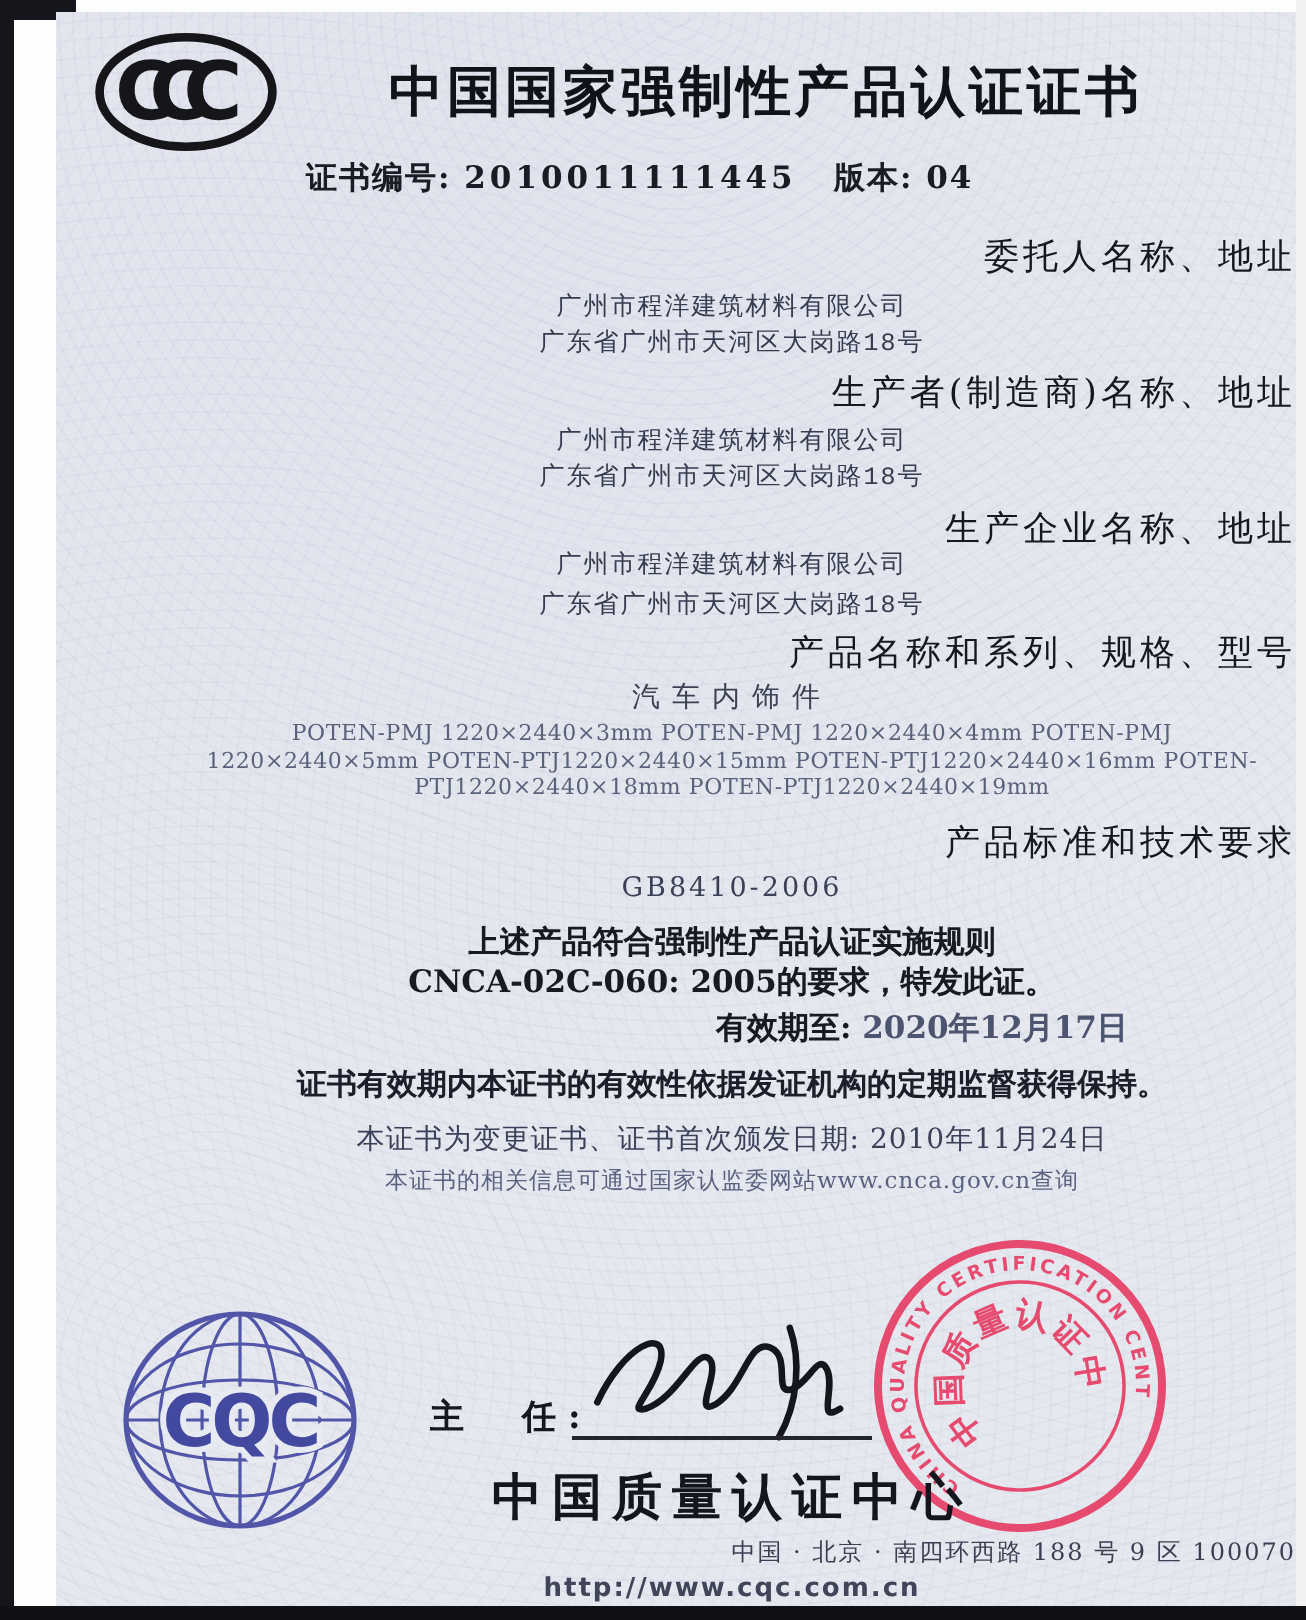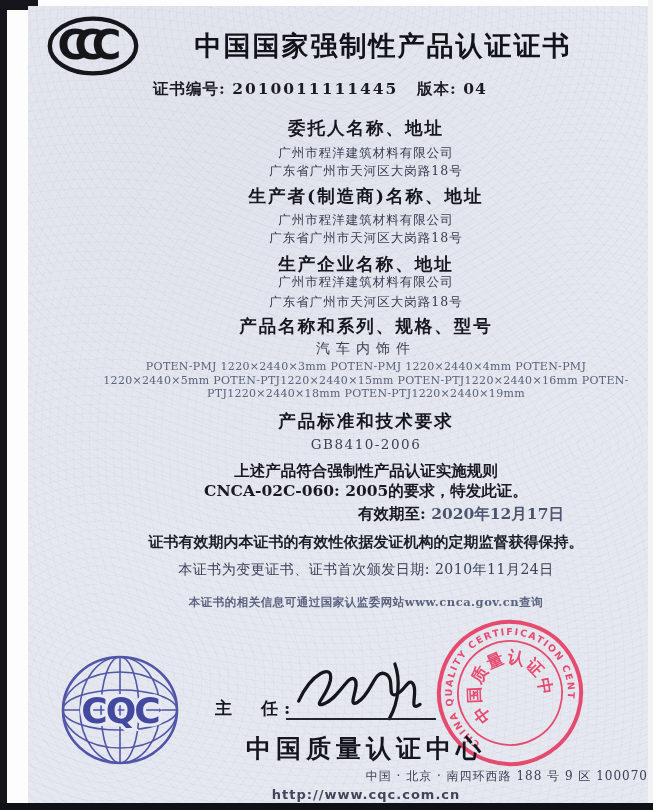--- a/index.html
+++ b/index.html
@@ -14,22 +14,22 @@
     background:
       radial-gradient(circle at 30% 15%, rgba(120,140,190,0.05), transparent 55%),
       repeating-radial-gradient(circle at 50% 0%, rgba(100,120,170,0.05) 0 1px, transparent 1px 7px),
       repeating-radial-gradient(circle at 12% 85%, rgba(100,120,170,0.045) 0 1px, transparent 1px 9px),
       repeating-radial-gradient(circle at 90% 55%, rgba(100,120,170,0.04) 0 1px, transparent 1px 8px),
       #e6e8ef;
     color:#1c1d26;}
 
   .abs{position:absolute;}
   .c{position:absolute;left:56px;right:0;text-align:center;}
-  .h1{font-size:17.5px;font-weight:700;letter-spacing:2px;color:#16171f;}
-  .t-sm{font-size:12.5px;color:#363c50;letter-spacing:1px;}
+  .h1{font-size:17.5px;font-weight:400;letter-spacing:2px;color:#16171f;text-align:right;}
+  .t-sm{font-size:12.5px;color:#363c50;letter-spacing:1px;font-family:Liberation Mono, monospace;}
   .t-models{font-size:11px;line-height:13.5px;color:#59627a;letter-spacing:0.3px;}
   .t-bold{font-size:15.5px;font-weight:700;color:#181922;}
   .title{font-size:27px;font-weight:700;letter-spacing:2px;color:#121319;}
   .certline{font-size:15.5px;font-weight:700;color:#1a1b24;letter-spacing:1px;text-align:right;}
   .orgname{font-size:25px;font-weight:700;letter-spacing:5px;color:#15161d;}
   .addr-b{font-size:12px;color:#3a3f52;letter-spacing:1px;}
   .web{font-size:13px;font-weight:700;color:#40455a;letter-spacing:1px;font-family:"DejaVu Sans",sans-serif;}
   .sig-line{position:absolute;border-bottom:2px solid #23242c;}
   .faint{color:#4d5470;margin-top:44px;}
 </style>
@@ -85,21 +85,21 @@
     <div class="c t-bold" style="top:455px;">上述产品符合强制性产品认证实施规则</div>
     <div class="c t-bold" style="top:475px;">CNCA-02C-060: 2005的要求，特发此证。</div>
 
     <div class="abs t-bold" style="left:330px;top:498px;">
       <span>有效期至:</span>
       <span class="faint">2020年12月17日</span>
     </div>
 
     <div class="c" style="top:527px;font-size:15px;font-weight:700;color:#1c1e29;">证书有效期内本证书的有效性依据发证机构的定期监督获得保持。</div>
     <div class="c" style="top:555px;font-size:14px;color:#3a4058;letter-spacing:0.5px;">本证书为变更证书、证书首次颁发日期: 2010年11月24日</div>
-    <div class="c" style="top:589px;font-size:11.5px;color:#5a6280;letter-spacing:0.5px;font-weight:bold;">本证书的相关信息可通过国家认监委网站www.cnca.gov.cn查询</div>
+    <div class="c" style="top:577px;font-size:11.5px;color:#5a6280;letter-spacing:0.5px;">本证书的相关信息可通过国家认监委网站www.cnca.gov.cn查询</div>
 
     <svg class="abs" style="left:30px;top:646px;" width="124" height="116" viewBox="0 0 124 116">
       <g stroke="#5156a8" fill="none" stroke-width="1.6">
         <ellipse cx="62" cy="58" rx="57" ry="53" stroke-width="2.6"></ellipse>
         <ellipse cx="62" cy="58" rx="40" ry="53"></ellipse>
         <ellipse cx="62" cy="58" rx="19" ry="53"></ellipse>
         <line x1="62" y1="5" x2="62" y2="111"></line>
         <ellipse cx="62" cy="58" rx="57" ry="20"></ellipse>
         <ellipse cx="62" cy="58" rx="57" ry="38"></ellipse>
         <line x1="5" y1="58" x2="119" y2="58"></line>

